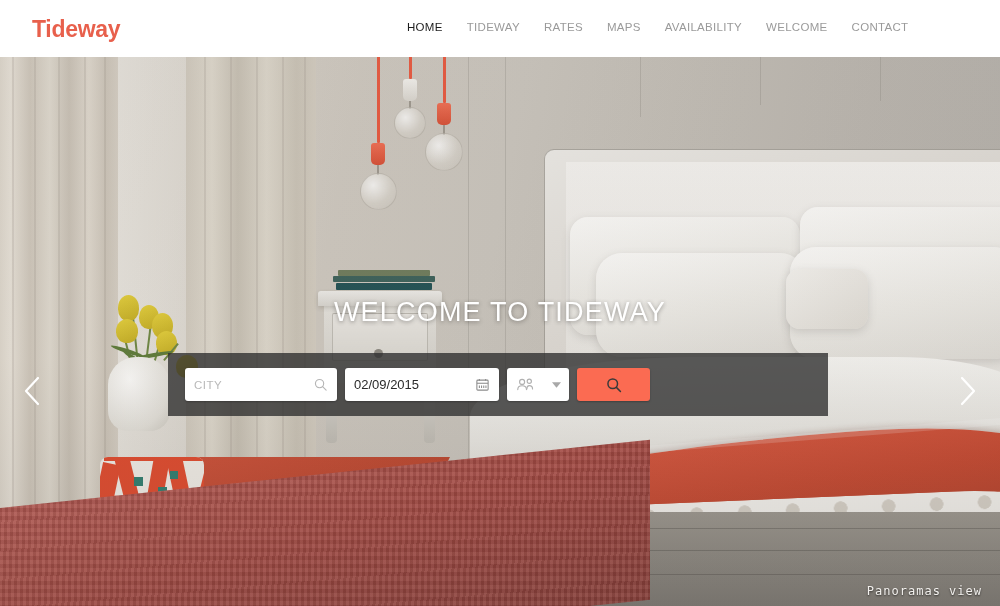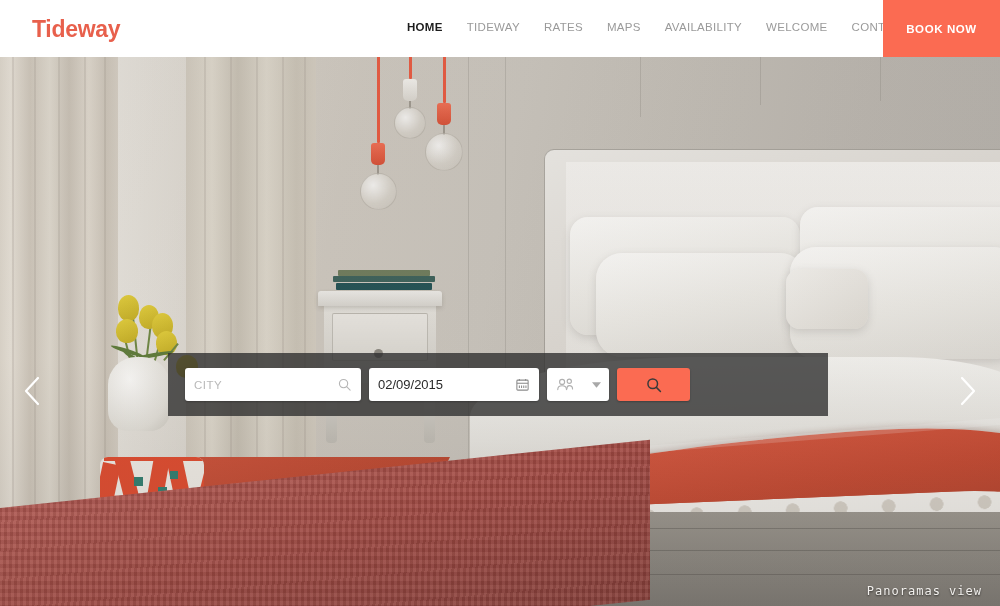--- a/index.html
+++ b/index.html
@@ -31,21 +31,21 @@
   }
   .nav-item {
     font-size: 11.5px;
     color: #9a9a9a;
     letter-spacing: 0.3px;
     padding: 0 12px;
     white-space: nowrap;
     cursor: pointer;
     font-family: "Liberation Sans", sans-serif;
   }
-  .nav-item.active { color: #1d1d1d; font-weight: bold; }
+  .nav-item.active { color: #1d1d1d; font-weight: normal; }
   #book-now {
     position: absolute; right: 0; top: 0;
     width: 117px; height: 57px;
     background: #fb6b52;
     color: #ffffff;
     font-size: 11.5px;
     font-weight: bold;
     letter-spacing: 0.6px;
     display: flex; align-items: center; justify-content: center;
     cursor: pointer;
@@ -320,22 +320,22 @@
   }
   .field {
     position: relative;
     height: 33px;
     background: #ffffff;
     border-radius: 3px;
     display: flex; align-items: center;
     padding: 0 9px;
     box-shadow: 0 1px 2px rgba(0,0,0,0.25);
   }
-  #field-city { width: 176px; }
-  #field-checkin { width: 170px; }
+  #field-city { width: 152px; }
+  #field-checkin { width: 154px; }
   #field-checkout { width: 154px; }
   #field-guests { width: 62px; justify-content: space-between; padding: 0 8px 0 9px; }
   .field-text {
     flex: 1;
     font-size: 11.5px;
     color: #b9b9b9;
     letter-spacing: 0.5px;
     font-family: "Liberation Sans", sans-serif;
     white-space: nowrap; overflow: hidden;
   }
@@ -474,20 +474,21 @@
       <div id="floor">
         <div class="floor-plank" style="top:16px;"></div>
         <div class="floor-plank" style="top:38px;"></div>
         <div class="floor-plank" style="top:62px;"></div>
       </div>
       <div id="rug"></div>
 
       <div id="photo-tone"></div>
     </div>
 
+    <div id="hero-title">WELCOME TO TIDEWAY</div>
 
     <div id="search-panel">
 
       <div class="field" id="field-city">
         <span class="field-text">CITY</span>
         <span class="fi">
           <svg width="15" height="15" viewBox="0 0 24 24" fill="none" stroke="#b5b5b5" stroke-width="1.8">
             <circle cx="10.5" cy="10.5" r="6.6"></circle>
             <line x1="15.4" y1="15.4" x2="21" y2="21" stroke-linecap="round"></line>
           </svg>
@@ -559,16 +560,15 @@
     <div id="logo">Tideway</div>
     <div id="nav">
         <div class="nav-item active">HOME</div>
         <div class="nav-item">TIDEWAY</div>
         <div class="nav-item">RATES</div>
         <div class="nav-item">MAPS</div>
         <div class="nav-item">AVAILABILITY</div>
         <div class="nav-item">WELCOME</div>
         <div class="nav-item">CONTACT</div>
       </div>
-    <div id="book-now">BOOK NOW</div>
   </div>
 
 </div>
 
 </body></html>

